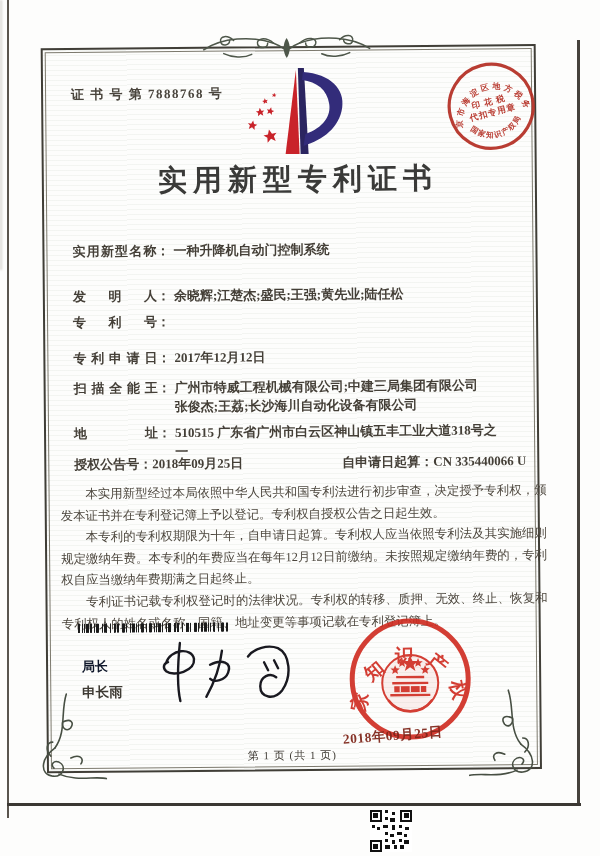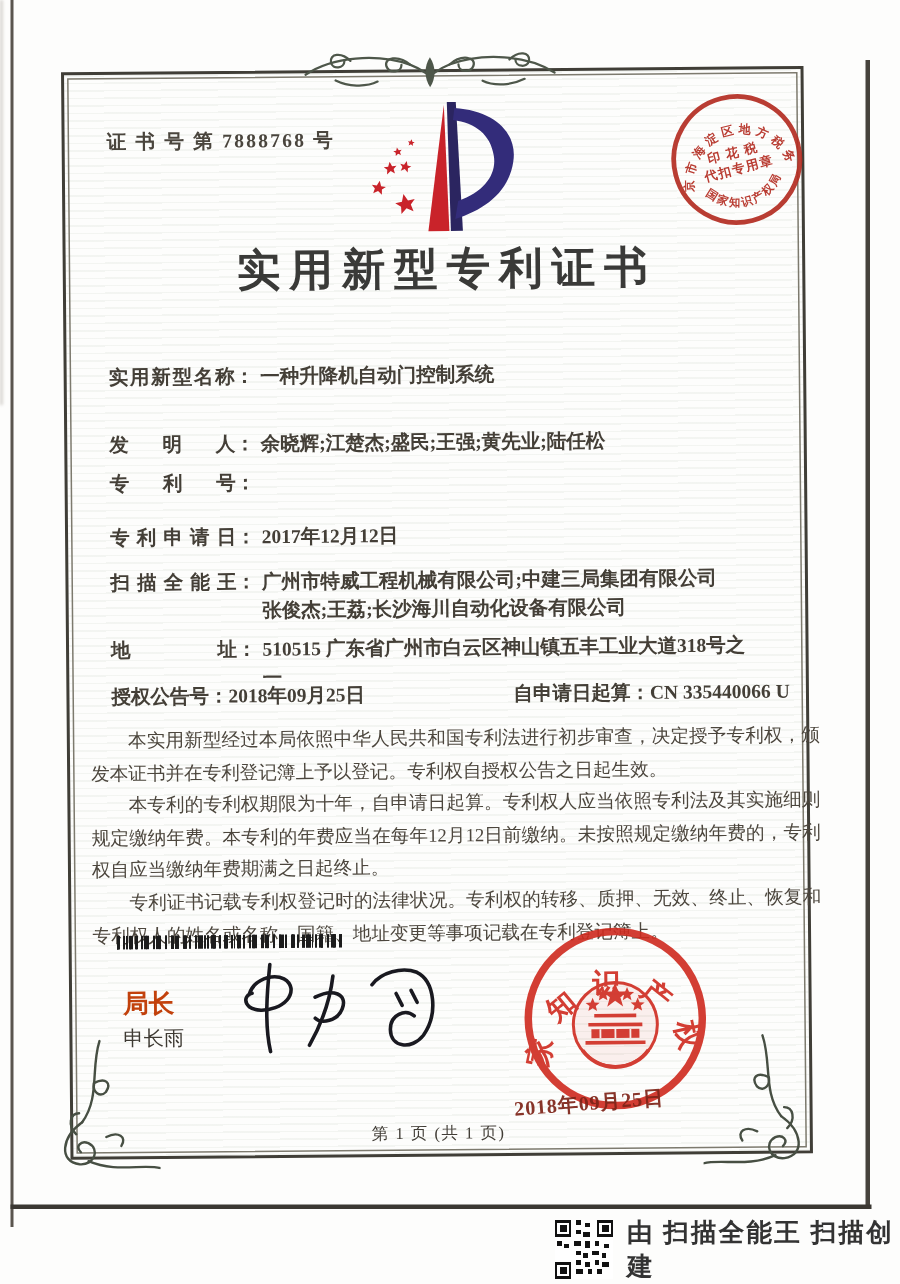--- a/index.html
+++ b/index.html
@@ -43,22 +43,22 @@
   .paras{position:absolute;left:60px;right:54px;top:482px;}
   .paras p{margin:0;text-indent:2em;font-size:12.4px;line-height:21.6px;color:#4c463d;text-align:justify;font-weight:500;}
   
   .barcode{
     position:absolute;left:76px;top:622px;width:152px;height:9px;
     background-image:
       repeating-linear-gradient(90deg,#1c1c1c 0 1.5px,rgba(0,0,0,0) 1.5px 4px),
       repeating-linear-gradient(90deg,#1c1c1c 0 1px,rgba(0,0,0,0) 1px 6.5px),
       repeating-linear-gradient(90deg,#1c1c1c 0 2px,rgba(0,0,0,0) 2px 9px);
   }
-  .director-title{position:absolute;left:80px;top:656px;font-size:17px;font-weight:600;color:#c2410c;}
-  .director-name{position:absolute;left:80px;top:682px;font-size:13.5px;font-weight:400;color:#3e3a33;}
+  .director-title{position:absolute;left:80px;top:656px;font-size:13px;font-weight:600;color:#0f172a;}
+  .director-name{position:absolute;left:80px;top:682px;font-size:13.5px;font-weight:700;color:#3e3a33;}
   .signature{position:absolute;left:148px;top:632px;}
   .seal{position:absolute;left:332px;top:604px;}
   .seal-date{
     position:absolute;left:340px;top:726px;width:150px;
     font-size:13.5px;font-weight:bold;color:#7e2418;letter-spacing:.5px;
     transform:rotate(-4deg);opacity:.92;
   }
   .footer-page{position:absolute;left:44px;width:491px;top:748px;text-align:center;font-size:11px;color:#413d36;letter-spacing:1px;}
   .stamp{position:absolute;left:446px;top:60px;transform:rotate(-14deg);opacity:.92;}
   
@@ -255,14 +255,13 @@
       <rect x="1" y="1" width="5" height="5" fill="#fff"></rect>
       <rect x="2" y="2" width="3" height="3" fill="#111"></rect>
     <rect x="18" y="0" width="7" height="7" fill="#111"></rect>
       <rect x="19" y="1" width="5" height="5" fill="#fff"></rect>
       <rect x="20" y="2" width="3" height="3" fill="#111"></rect>
     <rect x="0" y="18" width="7" height="7" fill="#111"></rect>
       <rect x="1" y="19" width="5" height="5" fill="#fff"></rect>
       <rect x="2" y="20" width="3" height="3" fill="#111"></rect>
     <path fill="#111" d="M9 0h2v2h-2z M13 1h2v2h-2z M9 4h2v2h-2z M12 5h3v2h-3z M1 9h2v2h-2z M4 10h2v2h-2z M8 9h3v2h-3z M13 9h2v3h-2z M17 9h2v2h-2z M21 10h2v2h-2z M9 13h2v2h-2z M12 14h2v2h-2z M16 13h3v2h-3z M20 14h2v2h-2z M9 17h2v2h-2z M13 18h2v2h-2z M17 17h2v2h-2z M20 18h3v2h-3z M9 21h3v2h-3z M14 21h2v2h-2z M18 21h2v2h-2z"></path>
   </svg>
-  <span class="scanner-text">由 扫描全能王 扫描创建</span>
 </div>
 
 </body></html>

